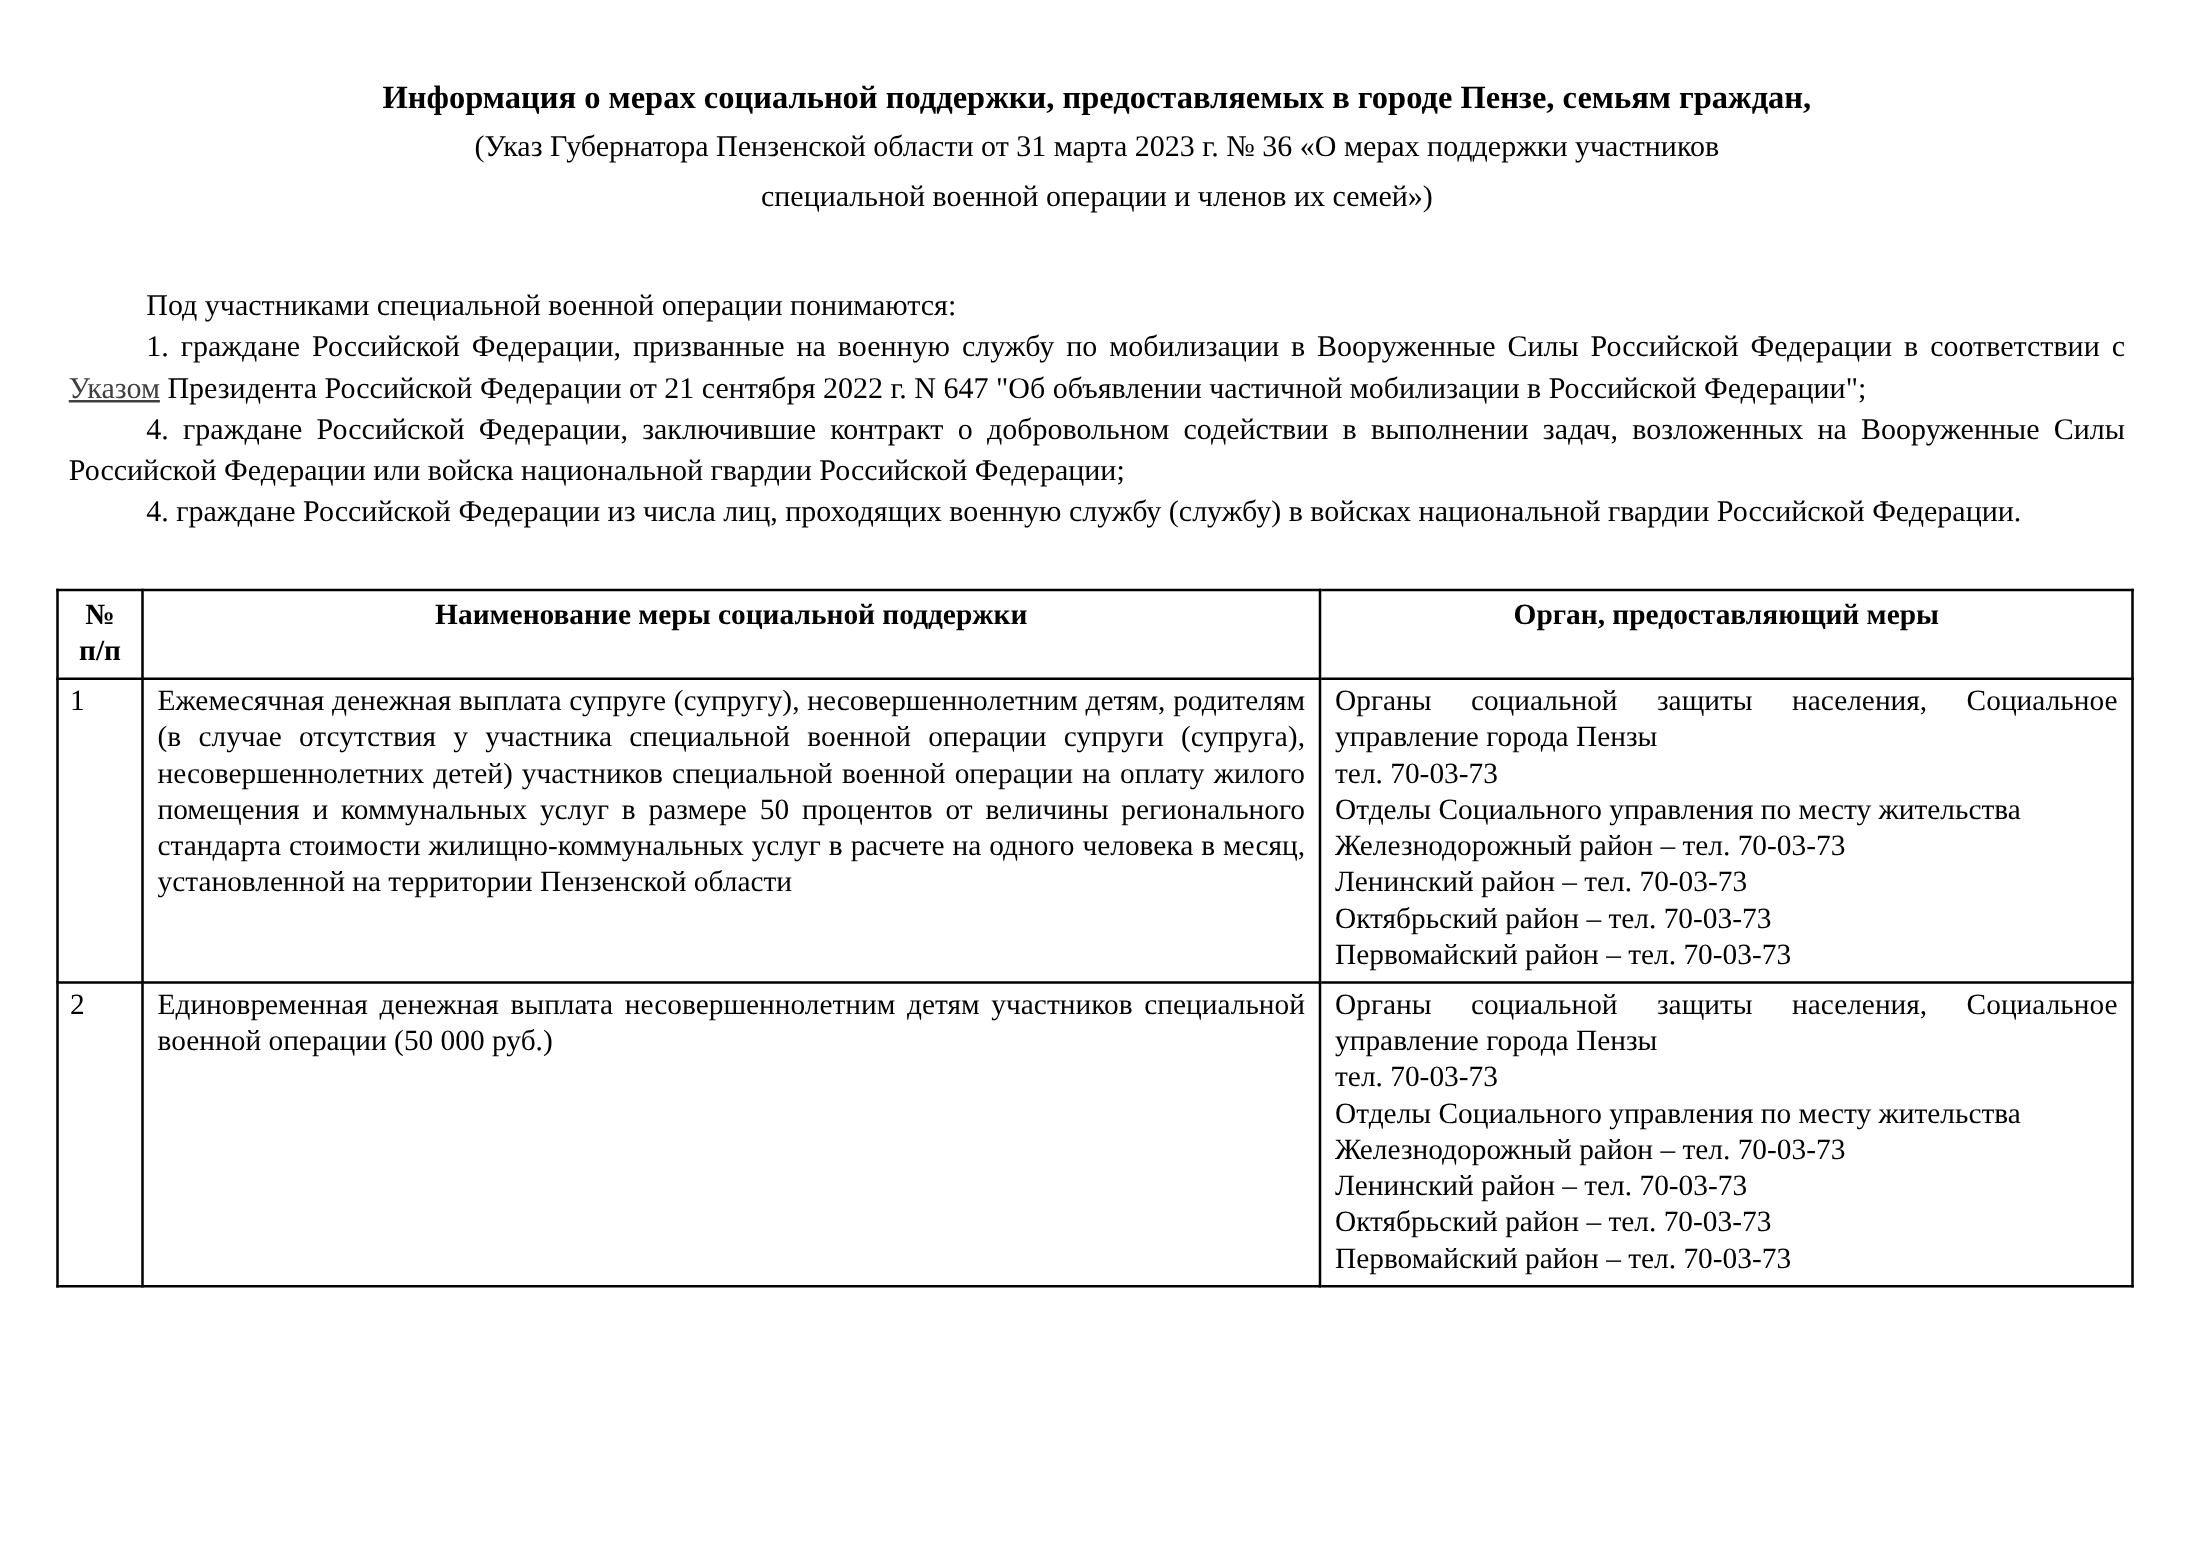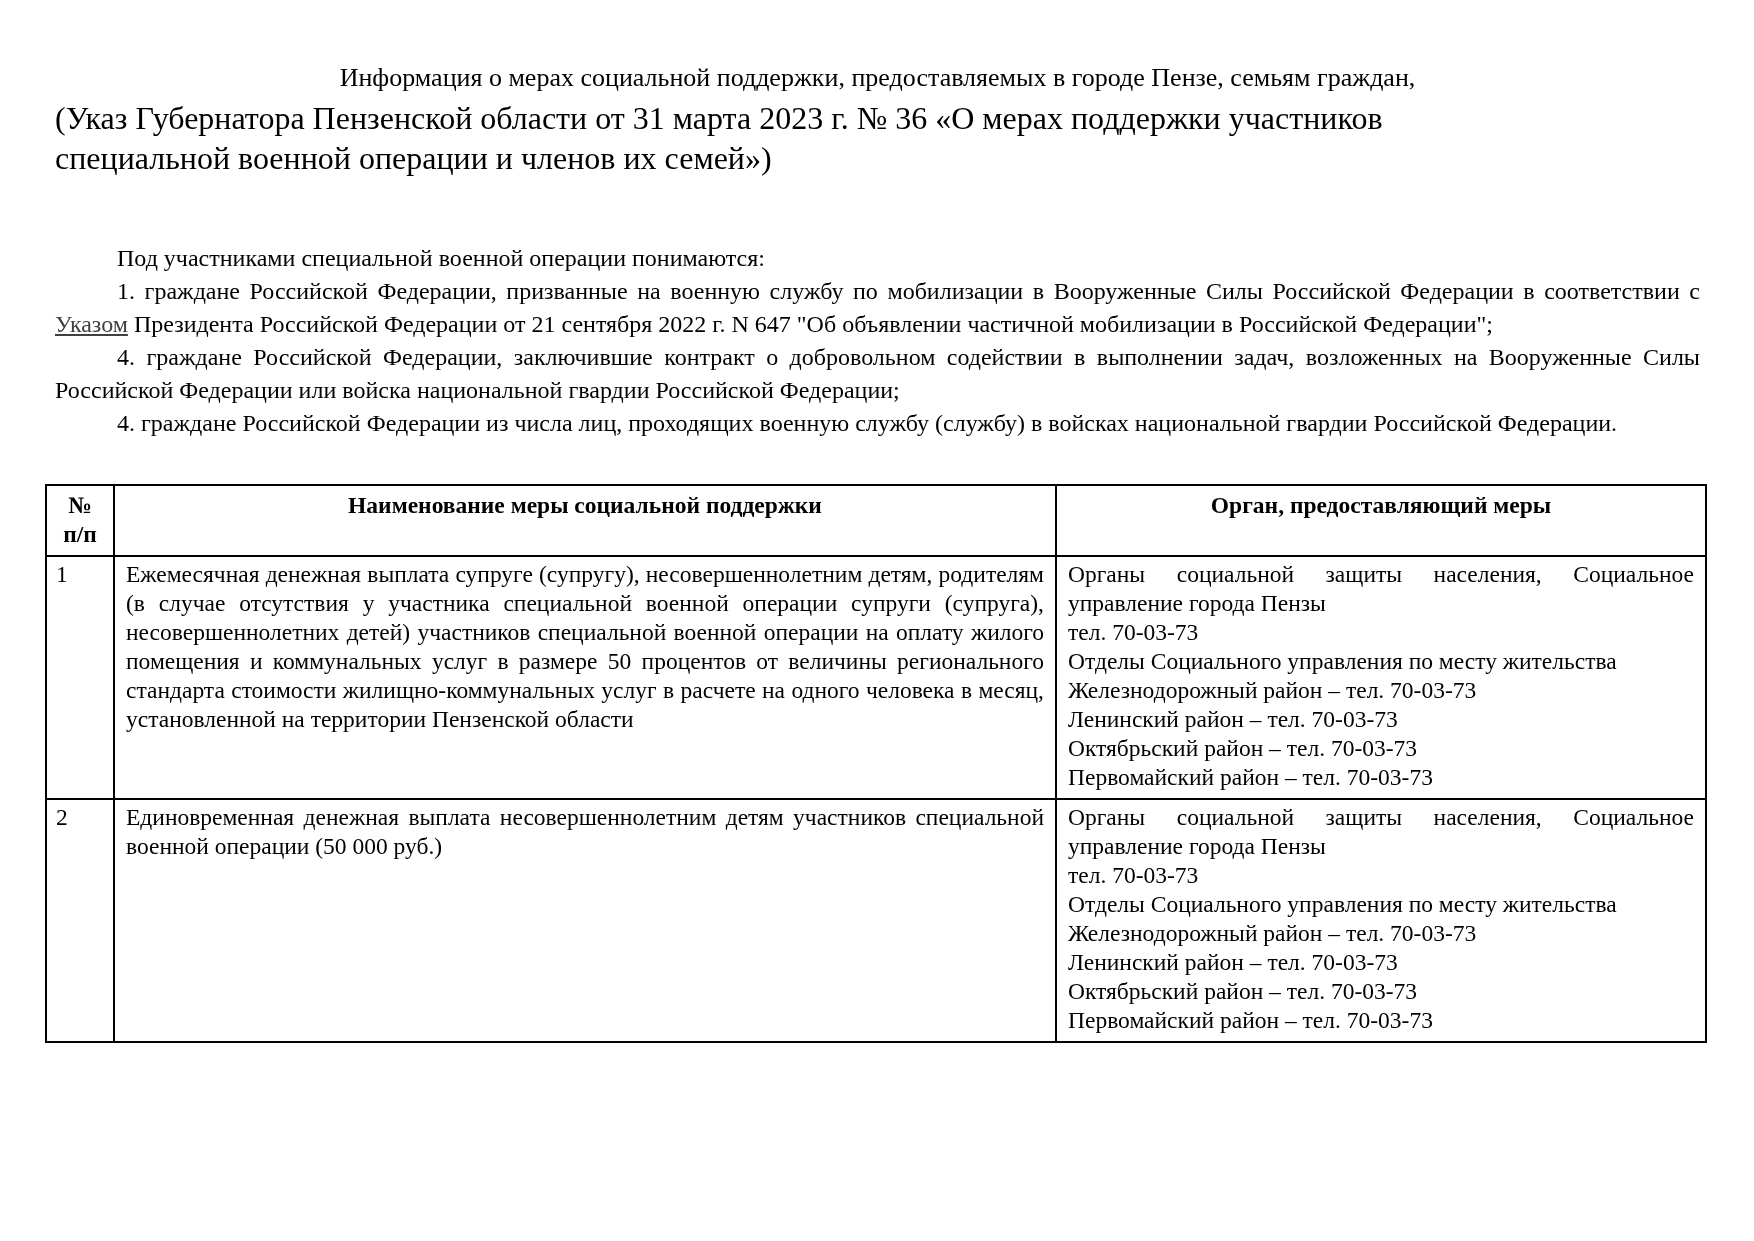--- a/index.html
+++ b/index.html
@@ -7,32 +7,32 @@
   body {
     background: #ffffff;
     color: #000000;
     font-family: "Liberation Serif", "DejaVu Serif", serif;
     overflow: hidden;
   }
   .doc { padding: 58px 54px 0 55px; }
 
   .title-line {
     text-align: center;
-    font-weight: normal;
+    font-weight: bold;
     font-size: 26px;
     line-height: 40px;
   }
   .subtitle-line {
-    text-align: left;
-    font-size: 32px;
+    text-align: center;
+    font-size: 24px;
     line-height: 40px;
   }
 
   .intro {
-    margin-top: 64px;
+    margin-top: 51px;
     font-size: 24px;
     line-height: 33px;
     text-align: justify;
   }
   .intro p { text-indent: 62px; }
 
   a.doc-link {
     color: #404040;
     text-decoration: underline;
     cursor: pointer;

